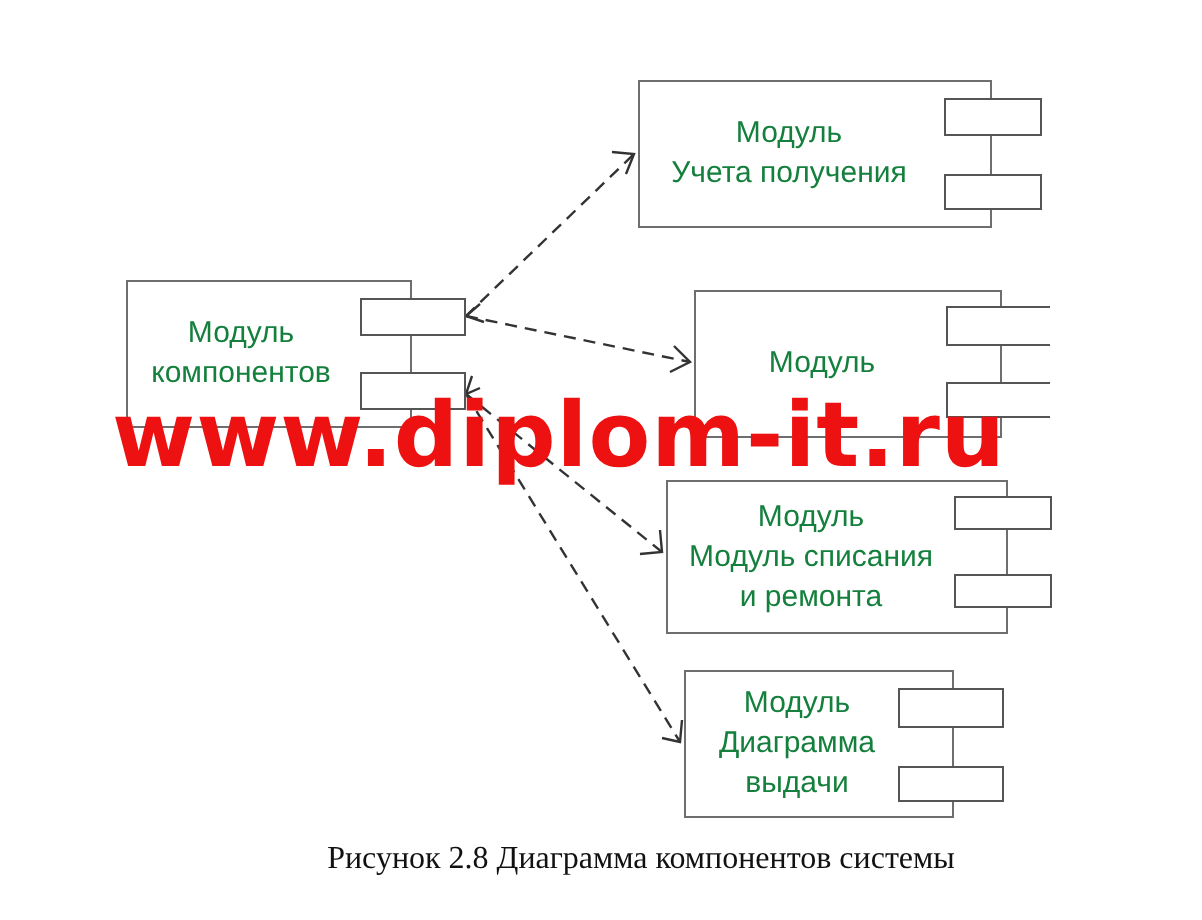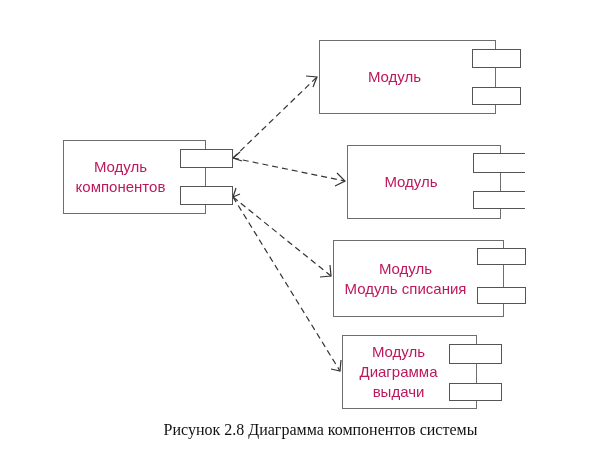--- a/index.html
+++ b/index.html
@@ -1,19 +1,19 @@
 <!DOCTYPE html>
 <html><head>
   <meta charset="utf-8">
   <style>
     html, body { margin: 0; padding: 0; background: #ffffff; }
     body { width: 601px; height: 460px; position: relative; overflow: hidden; font-family: "Liberation Sans", "DejaVu Sans", sans-serif; }
     .canvas { position: absolute; left: 0; top: 0; width: 601px; height: 460px; }
     .comp { position: absolute; border: 1.5px solid #6e6e6e; background: #ffffff; box-sizing: border-box; }
-    .comp-label { position: absolute; left: 0; right: 22px; top: 0; bottom: 0; display: flex; flex-direction: column; align-items: center; justify-content: center; font-size: 15px; line-height: 20px; color: #be185d; text-align: center; }
+    .comp-label { position: absolute; left: 0; right: 22px; top: 0; bottom: 0; display: flex; flex-direction: column; align-items: center; justify-content: center; font-size: 15px; line-height: 20px; color: #15803d; text-align: center; }
     .comp-label span { display: block; white-space: nowrap; }
     .port { position: absolute; border: 1.5px solid #555555; background: #ffffff; box-sizing: border-box; }
     .port.open { border-right: none; }
     .watermark { position: absolute; left: 56px; top: 190px; font-family: "DejaVu Sans", sans-serif; font-weight: bold; font-size: 45px; color: #ee1111; letter-spacing: 0.5px; white-space: nowrap; line-height: 56px; }
     .caption { position: absolute; left: 0; width: 601px; top: 421px; text-align: center; font-family: "Liberation Serif", "DejaVu Serif", serif; font-size: 16px; color: #111111; padding-left: 40px; box-sizing: border-box; }
     svg.links { position: absolute; left: 0; top: 0; }
   </style>
 </head>
 <body>
 
@@ -47,47 +47,50 @@
       <span>Модуль</span>
       <span>компонентов</span>
     </div>
   </div>
   <div class="port" style="left:180px; top:149px; width:53px; height:19px;"></div>
   <div class="port" style="left:180px; top:186px; width:53px; height:19px;"></div>
 
   <div class="comp" style="left:319px; top:40px; width:177px; height:74px;">
     <div class="comp-label" style="right:26px;">
       <span>Модуль</span>
+      <span>Учета получения</span>
     </div>
   </div>
   <div class="port" style="left:472px; top:49px; width:49px; height:19px;"></div>
   <div class="port" style="left:472px; top:87px; width:49px; height:18px;"></div>
 
   <div class="comp" style="left:347px; top:145px; width:154px; height:74px;">
     <div class="comp-label" style="right:26px;">
       <span>Модуль</span>
     </div>
   </div>
   <div class="port open" style="left:473px; top:153px; width:52px; height:20px;"></div>
   <div class="port open" style="left:473px; top:191px; width:52px; height:18px;"></div>
 
   <div class="comp" style="left:333px; top:240px; width:171px; height:77px;">
     <div class="comp-label" style="right:26px;">
       <span>Модуль</span>
       <span>Модуль списания</span>
+      <span>и ремонта</span>
     </div>
   </div>
   <div class="port" style="left:477px; top:248px; width:49px; height:17px;"></div>
   <div class="port" style="left:477px; top:287px; width:49px; height:17px;"></div>
 
   <div class="comp" style="left:342px; top:335px; width:135px; height:74px;">
     <div class="comp-label" style="right:22px;">
       <span>Модуль</span>
       <span>Диаграмма</span>
       <span>выдачи</span>
     </div>
   </div>
   <div class="port" style="left:449px; top:344px; width:53px; height:20px;"></div>
   <div class="port" style="left:449px; top:383px; width:53px; height:18px;"></div>
 
+  <div class="watermark">www.diplom-it.ru</div>
 
   <div class="caption">Рисунок 2.8 Диаграмма компонентов системы</div>
 </div>
 
 </body></html>

